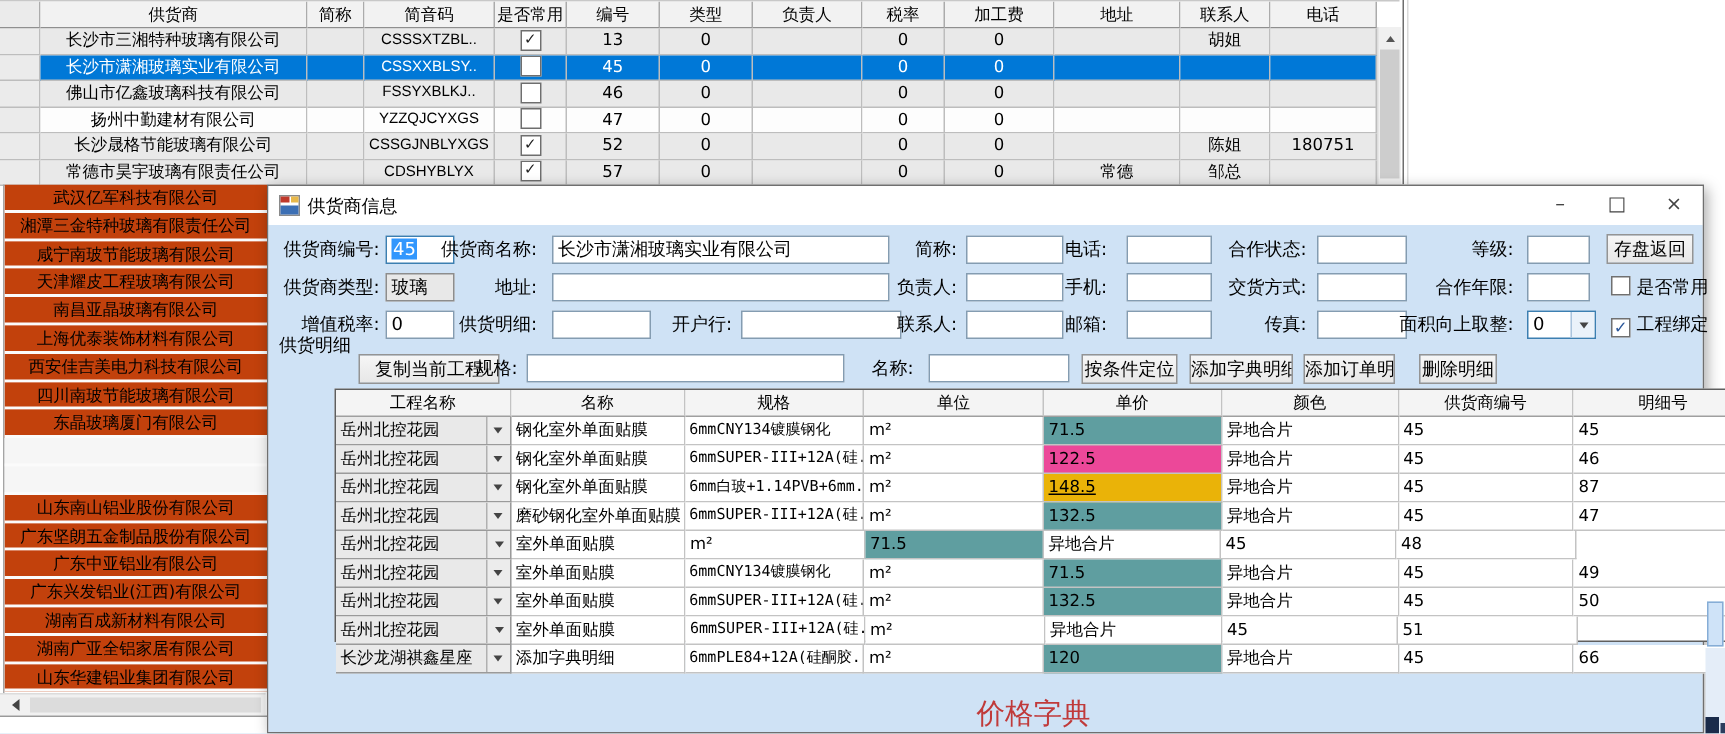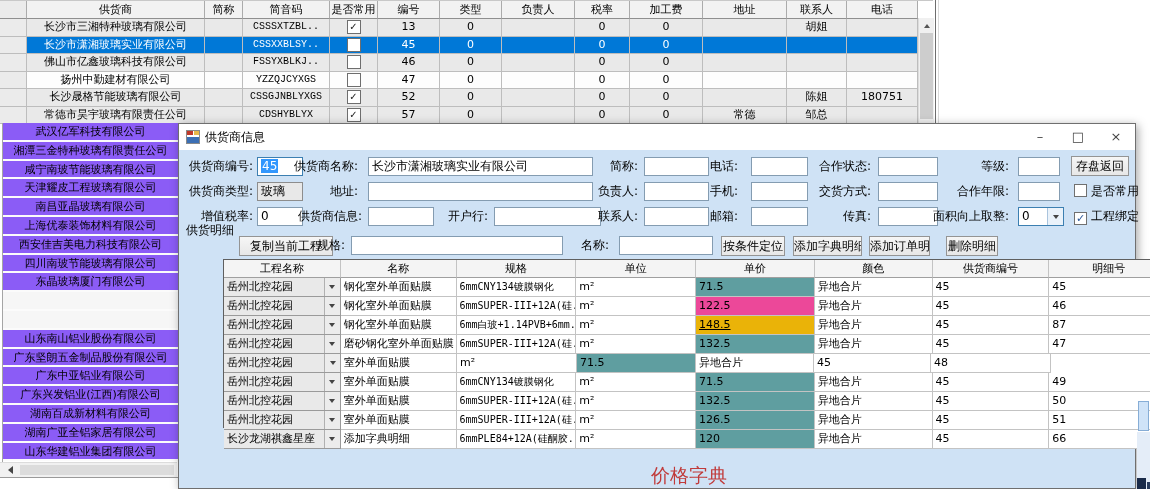--- a/index.html
+++ b/index.html
@@ -15,32 +15,32 @@
   .c0{width:27px;background:#ebebeb;}
   .c1{width:178px}.c2{width:38px}.c3{width:87px}.c4{width:48px}.c5{width:62px}.c6{width:62px}
   .c7{width:73px}.c8{width:55px}.c9{width:73px}.c10{width:84px}.c11{width:60px}.c12{width:71px}
   .shade-g .tc{background:#e9e9e9;}
   .shade-w .tc{background:#fdfdfd;}
   .tt-row .c0{background:#ebebeb;}
   .tt-row.selected .tc{background:#0078d7;color:#fff;}
   .tt-row.selected .c0{background:#ebebeb;color:#000;}
   .cb{display:inline-block;width:12px;height:12px;box-sizing:content-box;background:#fff;border:1px solid #6e6e6e;
       line-height:12px;font-size:10px;color:#222;vertical-align:middle;text-align:center;}
-  .pinyin{font-family:Liberation Mono, monospace;font-size:10px;}
+  .pinyin{font-family:Liberation Sans, sans-serif;font-size:10px;}
 
   .tt-vscroll{position:absolute;left:918px;top:18px;width:15px;height:105px;background:#f0f0f0;border-left:1px solid #dcdcdc;}
   .vs-arrow{height:15px;display:flex;align-items:center;justify-content:center;}
   .tri-up{width:0;height:0;border-left:3px solid transparent;border-right:3px solid transparent;border-bottom:4px solid #555;}
   .vs-thumb{position:absolute;left:1px;top:15px;width:13px;height:86px;background:#cdcdcd;}
   .vline1{position:absolute;left:935px;top:0;width:1px;height:123px;background:#6e6e6e;}
   .vline2{position:absolute;left:938px;top:0;width:1px;height:123px;background:#dadada;}
 
   
   .side-list{position:absolute;left:2px;top:123px;width:175px;height:339px;overflow:hidden;border-left:1px solid #a5a5a5;}
-  .side-row{height:18.8px;line-height:18.5px;box-sizing:border-box;background:#8b5cf6;border-bottom:2px solid #fbfbfb;
+  .side-row{height:18.8px;line-height:18.5px;box-sizing:border-box;background:#c2410c;border-bottom:2px solid #fbfbfb;
             text-align:center;font-size:11px;overflow:hidden;white-space:nowrap;}
   .side-row.empty{background:#f6f6f6;}
   .side-hscroll{position:absolute;left:0;top:462px;width:177px;height:14px;background:#f1f1f1;border-top:1px solid #dcdcdc;}
   .hs-arrow{position:absolute;left:2px;top:0;width:16px;height:14px;display:flex;align-items:center;justify-content:center;}
   .tri-left{width:0;height:0;border-top:4px solid transparent;border-bottom:4px solid transparent;border-right:5px solid #444;}
   .hs-thumb{position:absolute;left:20px;top:2px;width:154px;height:10px;background:#dcdcdc;}
   .win-bottom{position:absolute;left:0;top:477px;width:178px;height:1px;background:#9a9a9a;}
 
   
   .dialog{position:absolute;left:178px;top:123px;width:958px;height:366px;box-sizing:border-box;background:#fff;
@@ -282,21 +282,21 @@
       <div class="lbl" style="left:632px;top:32px;width:60px">交货方式:</div>
       <div class="inp" style="left:699px;top:32px;width:60px"></div>
       <div class="lbl" style="left:770px;top:32px;width:60px">合作年限:</div>
       <div class="inp" style="left:839px;top:32px;width:42px"></div>
       <div class="chkwrap" style="left:895px;top:32px">
         <span class="wcb"></span><span>是否常用</span>
       </div>
 
       <div class="lbl" style="left:2px;top:57px;width:72px">增值税率:</div>
       <div class="inp" style="left:78px;top:57px;width:46px">0</div>
-      <div class="lbl" style="left:119px;top:57px;width:60px">供货商信息:</div>
+      <div class="lbl" style="left:119px;top:57px;width:60px">供货明细:</div>
       <div class="inp" style="left:189px;top:57px;width:66px"></div>
       <div class="lbl" style="left:261px;top:57px;width:48px">开户行:</div>
       <div class="inp" style="left:315px;top:57px;width:107px"></div>
       <div class="lbl" style="left:411px;top:57px;width:48px">联系人:</div>
       <div class="inp" style="left:465px;top:57px;width:65px"></div>
       <div class="lbl" style="left:523px;top:57px;width:36px">邮箱:</div>
       <div class="inp" style="left:572px;top:57px;width:57px"></div>
       <div class="lbl" style="left:644px;top:57px;width:48px">传真:</div>
       <div class="inp" style="left:699px;top:57px;width:60px"></div>
       <div class="lbl" style="left:746px;top:57px;width:84px">面积向上取整:</div>
@@ -417,21 +417,20 @@
               <div class="gc g6">45</div>
               <div class="gc g7">50</div>
             </div>
             <div class="g-row">
               <div class="gc g0 combo-cell"><span>岳州北控花园</span><span class="cmb-arrow">
                   <span class="tri-down"></span>
                 </span></div>
               <div class="gc g1">室外单面贴膜</div>
               <div class="gc g2 spec">6mmSUPER-III+12A(硅...</div>
               <div class="gc g3">m²</div>
-              <div class="gc g4" style="background: rgb(95, 158, 160);">126.5</div>
               <div class="gc g5">异地合片</div>
               <div class="gc g6">45</div>
               <div class="gc g7">51</div>
             </div>
             <div class="g-row">
               <div class="gc g0 combo-cell"><span>长沙龙湖祺鑫星座</span><span class="cmb-arrow">
                   <span class="tri-down"></span>
                 </span></div>
               <div class="gc g1">添加字典明细</div>
               <div class="gc g2 spec">6mmPLE84+12A(硅酮胶...</div>

